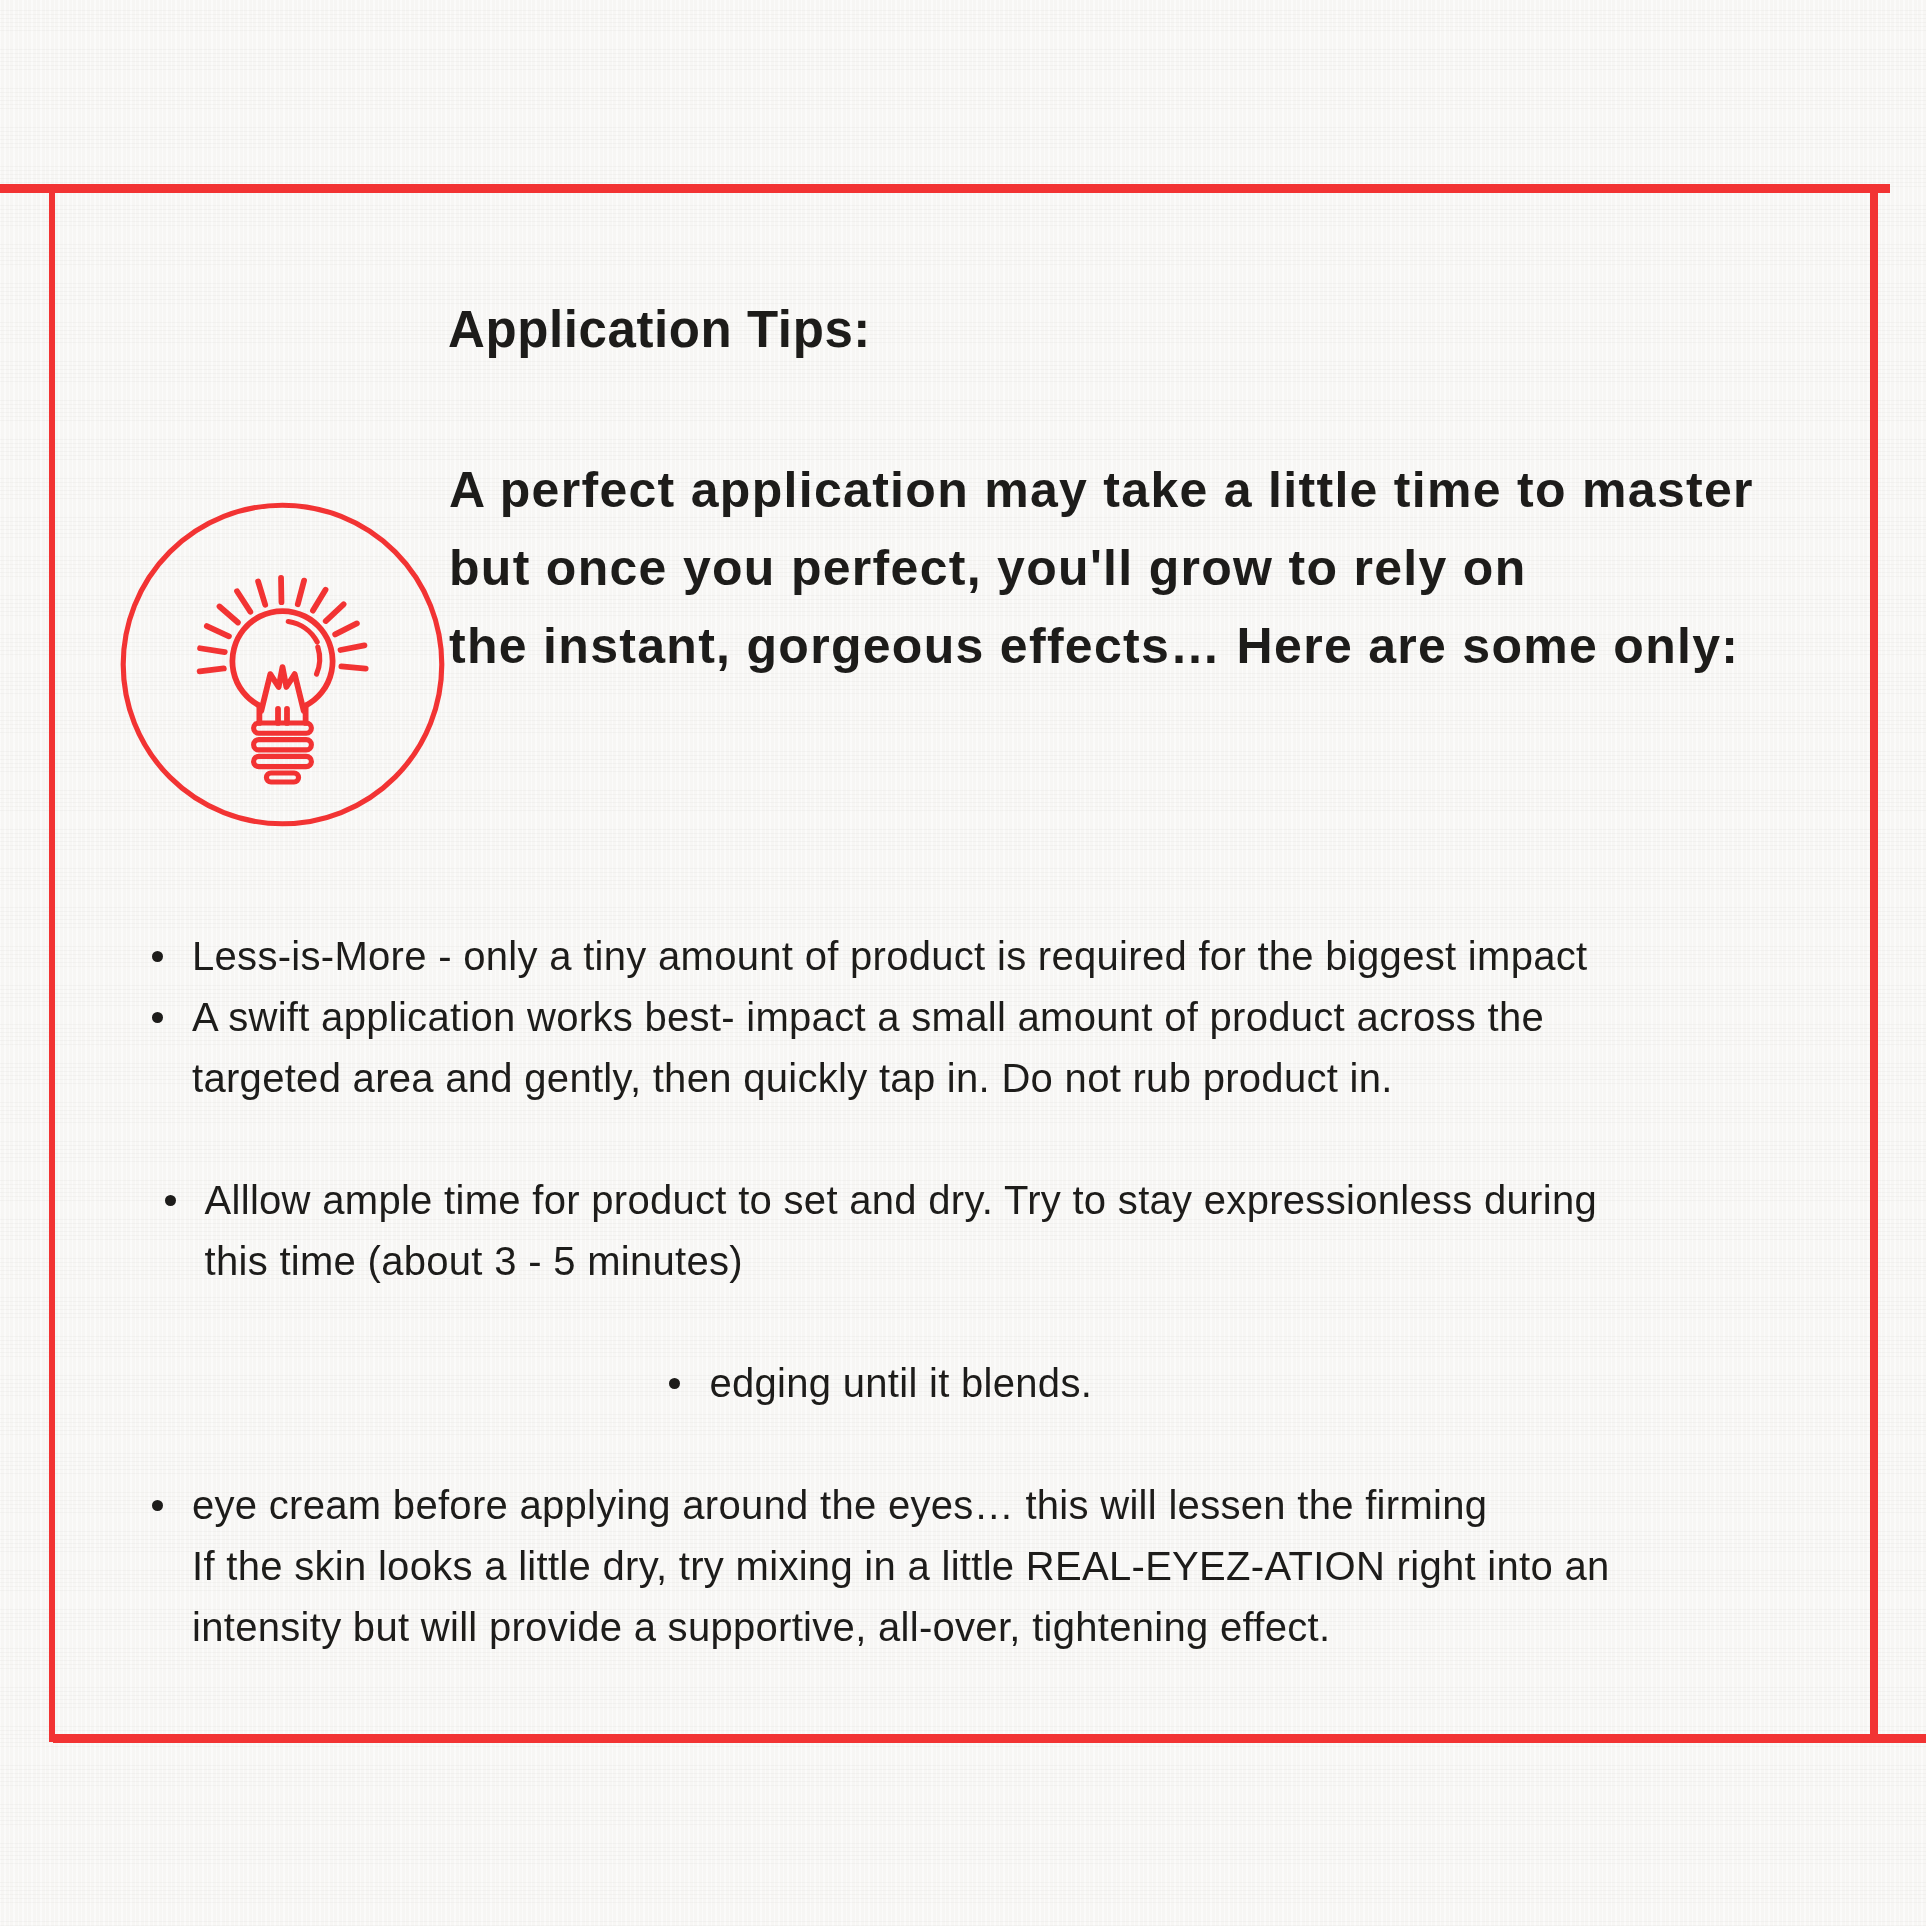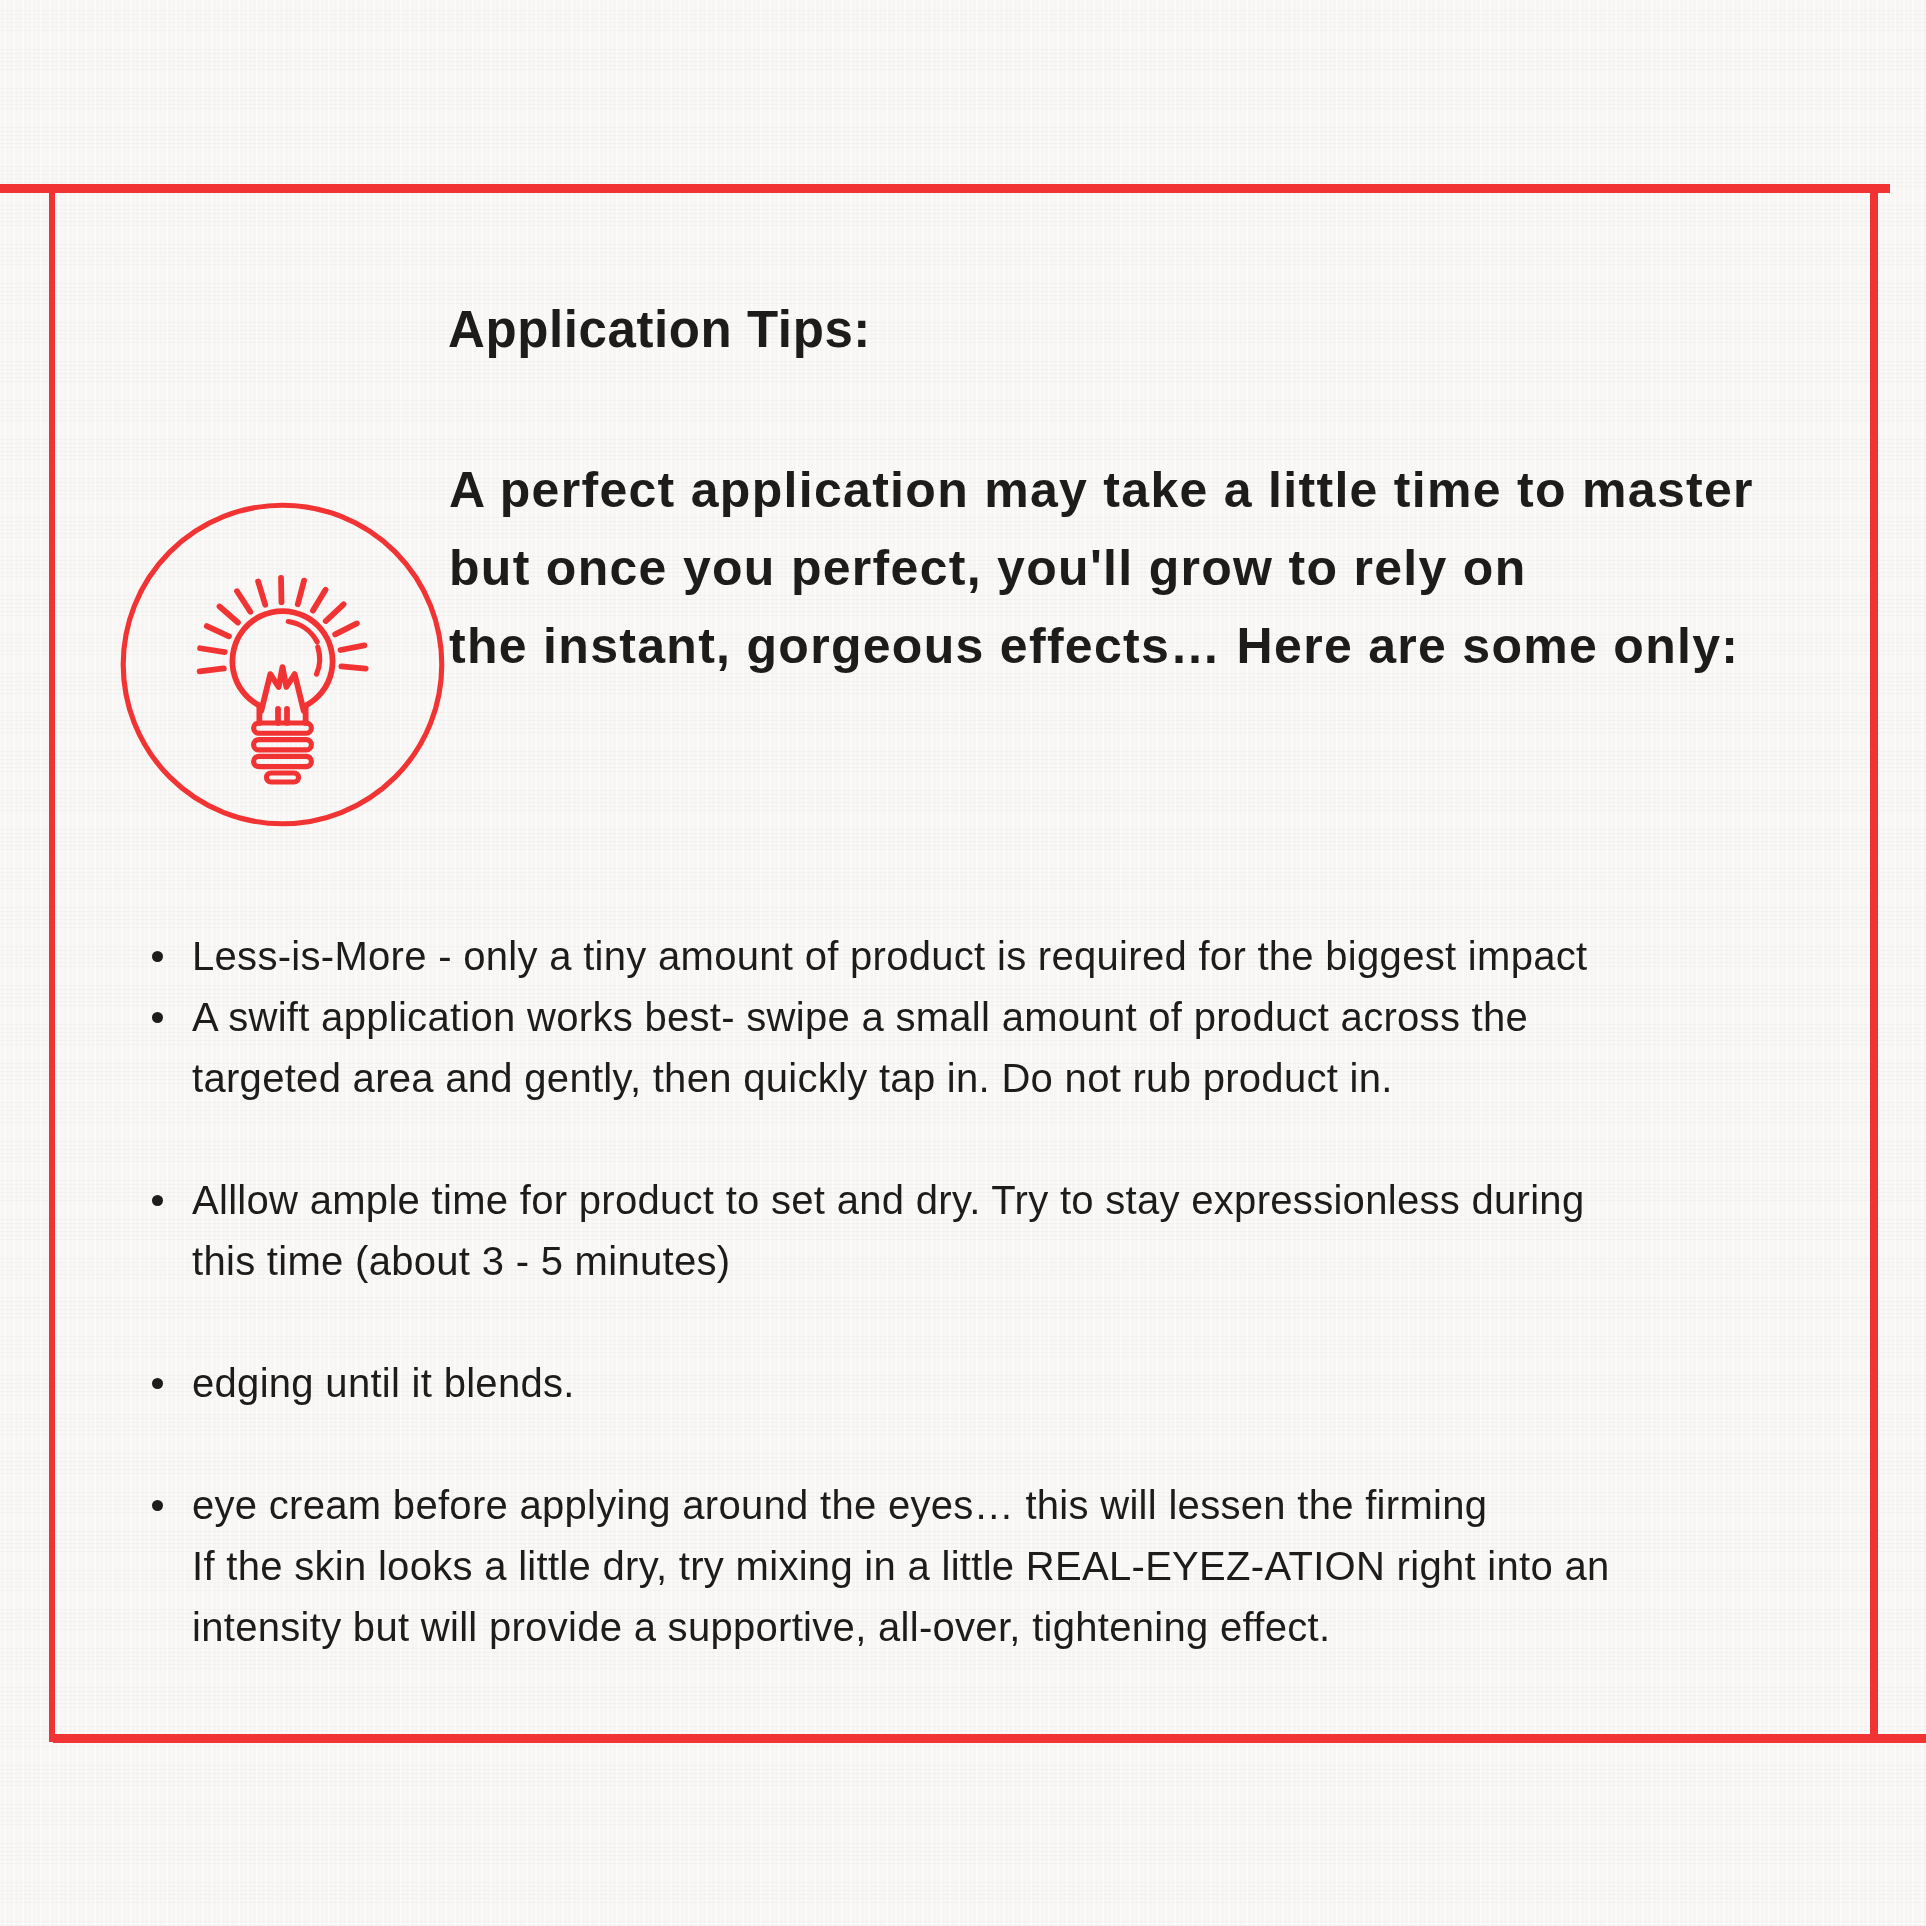--- a/index.html
+++ b/index.html
@@ -24,21 +24,21 @@
   }
   .intro{
     position:absolute;left:449px;top:451px;
     font-size:50px;line-height:78px;letter-spacing:1.3px;white-space:nowrap;
   }
   .icon-wrap{position:absolute;left:120px;top:502px;width:325px;height:325px;}
   .icon-wrap svg{display:block;width:325px;height:325px;}
 
   .tips{position:absolute;left:152px;top:926px;}
   .bullet-item{display:flex;align-items:flex-start;}
-  .bullet-item.gap{margin-top:61px;}
+  .bullet-item.gap{margin-top:61px;justify-content:center;}
   .dot-cell{flex:0 0 40px;}
   .dot{display:block;width:11px;height:11px;border-radius:50%;background:#1d1c1a;margin-top:25px;}
   .bullet-text .line{font-size:40px;line-height:61px;letter-spacing:0.3px;white-space:nowrap;}
   .bold{font-weight:normal;}
   .intro .line{white-space:nowrap;font-weight:bold;}
 </style>
 </head>
 <body>
 
 <div class="frame-line frame-top"></div>
@@ -96,21 +96,21 @@
       </span>
       <div class="bullet-text">
         <div class="line"><span class="">Less-is-More - only a tiny amount of product is required for the biggest impact</span></div>
       </div>
     </div>
     <div class="bullet-item">
       <span class="dot-cell">
         <span class="dot"></span>
       </span>
       <div class="bullet-text">
-        <div class="line"><span class="">A swift application works best- swipe a small amount of product across the</span></div>
+        <div class="line"><span class="">A swift application works best- impact a small amount of product across the</span></div>
         <div class="line"><span class="">targeted area and gently, then quickly tap in. </span><span class="bold">Do not rub product in.</span></div>
       </div>
     </div>
     <div class="bullet-item gap">
       <span class="dot-cell">
         <span class="dot"></span>
       </span>
       <div class="bullet-text">
         <div class="line"><span class="">Alllow ample time for product to set and dry. Try to stay expressionless during</span></div>
         <div class="line"><span class="">this time (about 3 - 5 minutes)</span></div>

